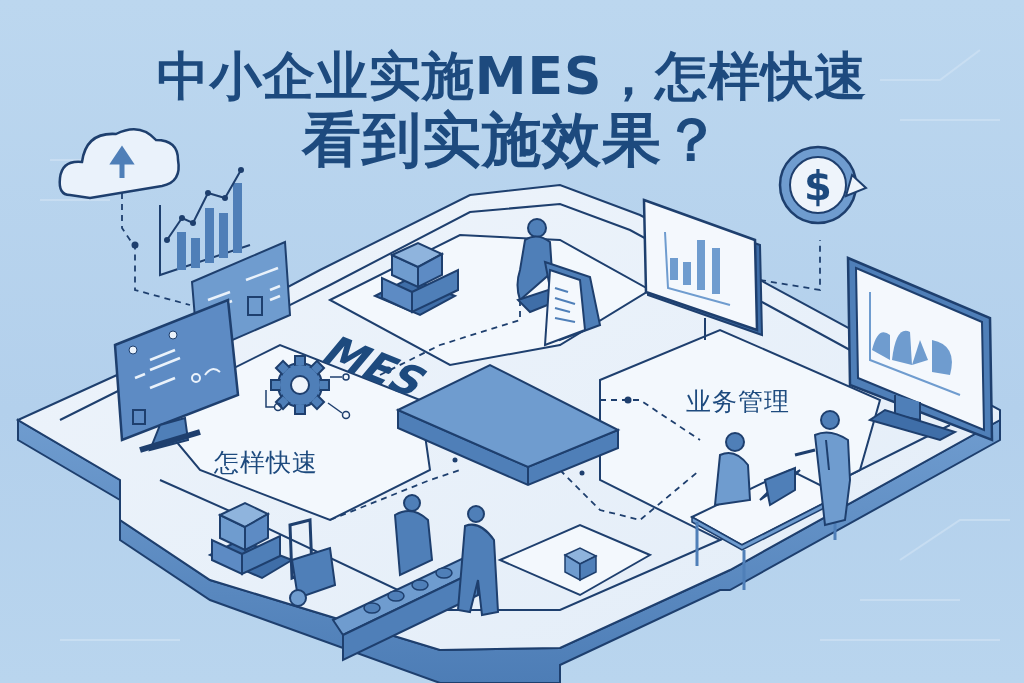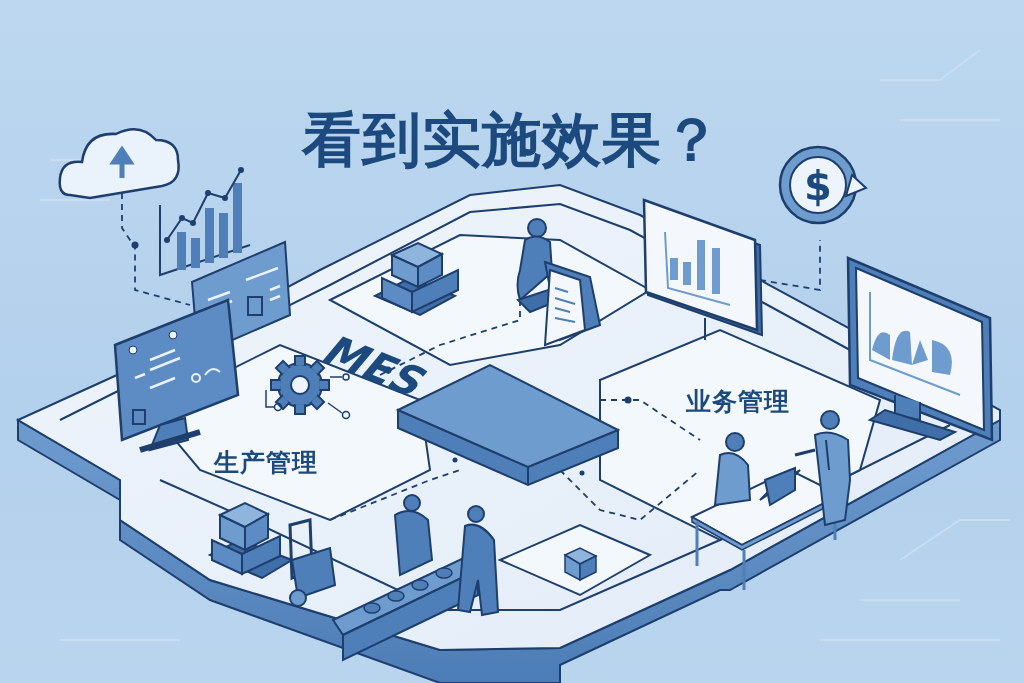--- a/index.html
+++ b/index.html
@@ -2,21 +2,21 @@
 <html><head>
 <meta charset="utf-8">
 <style>
   html, body { margin:0; padding:0; }
   body { width:1024px; height:683px; overflow:hidden; background:#b7d4ee; font-family:"DejaVu Sans","Liberation Sans",sans-serif; }
   #stage { position:relative; width:1024px; height:683px; background:linear-gradient(180deg,#bcd7ef 0%,#b3d0ec 60%,#b9d5ee 100%); }
   svg#art { position:absolute; left:0; top:0; }
   .title { position:absolute; left:0; width:1024px; text-align:center; color:#1d4a7e; font-weight:bold; letter-spacing:1px; font-family:"DejaVu Sans","Liberation Sans",sans-serif; }
   #title-line1 { top:44px; font-size:52px; line-height:64px; }
   #title-line2 { top:108px; font-size:59px; line-height:64px; }
-  .zone-label { position:absolute; color:#1d4a7e; font-weight:bold; font-size:25px; letter-spacing:1px; font-family:"DejaVu Sans","Liberation Sans",sans-serif; }
+  .zone-label { position:absolute; color:#1d4a7e; font-weight:normal; font-size:25px; letter-spacing:1px; font-family:"DejaVu Sans","Liberation Sans",sans-serif; }
   #label-prod { left:214px; top:446px; }
   #label-biz { left:686px; top:385px; }
 </style>
 </head>
 <body>
 
 <div id="stage">
 
 <svg id="art" width="1024" height="683" viewBox="0 0 1024 683" xmlns="http://www.w3.org/2000/svg">
   <defs>
@@ -262,18 +262,19 @@
     <path d="M815 435 Q830 428 848 440 L850 480 L845 520 L825 525 L820 480 Z" fill="#6f9ccf" stroke="#1e3f6e" stroke-width="2"></path>
     <path d="M826 440 L829 470" stroke="#1e3f6e" stroke-width="2"></path>
     <path d="M815 450 L795 455" stroke="#1e3f6e" stroke-width="3"></path>
   </g>
   <g>
     <path d="M760 500 L790 480 L800 470 L775 485 Z" fill="#3f6ea8" stroke="#1e3f6e" stroke-width="2"></path>
     <path d="M765 480 L795 468 L795 490 L770 505 Z" fill="#4f7fb8" stroke="#1e3f6e" stroke-width="2"></path>
   </g>
 </svg>
 
+<div class="title" id="title-line1">中小企业实施MES，怎样快速</div>
 <div class="title" id="title-line2">看到实施效果？</div>
 
-<div class="zone-label" id="label-prod">生产管理</div>
+<div class="zone-label" id="label-prod">怎样快速</div>
 <div class="zone-label" id="label-biz">业务管理</div>
 
 </div>
 
 </body></html>

